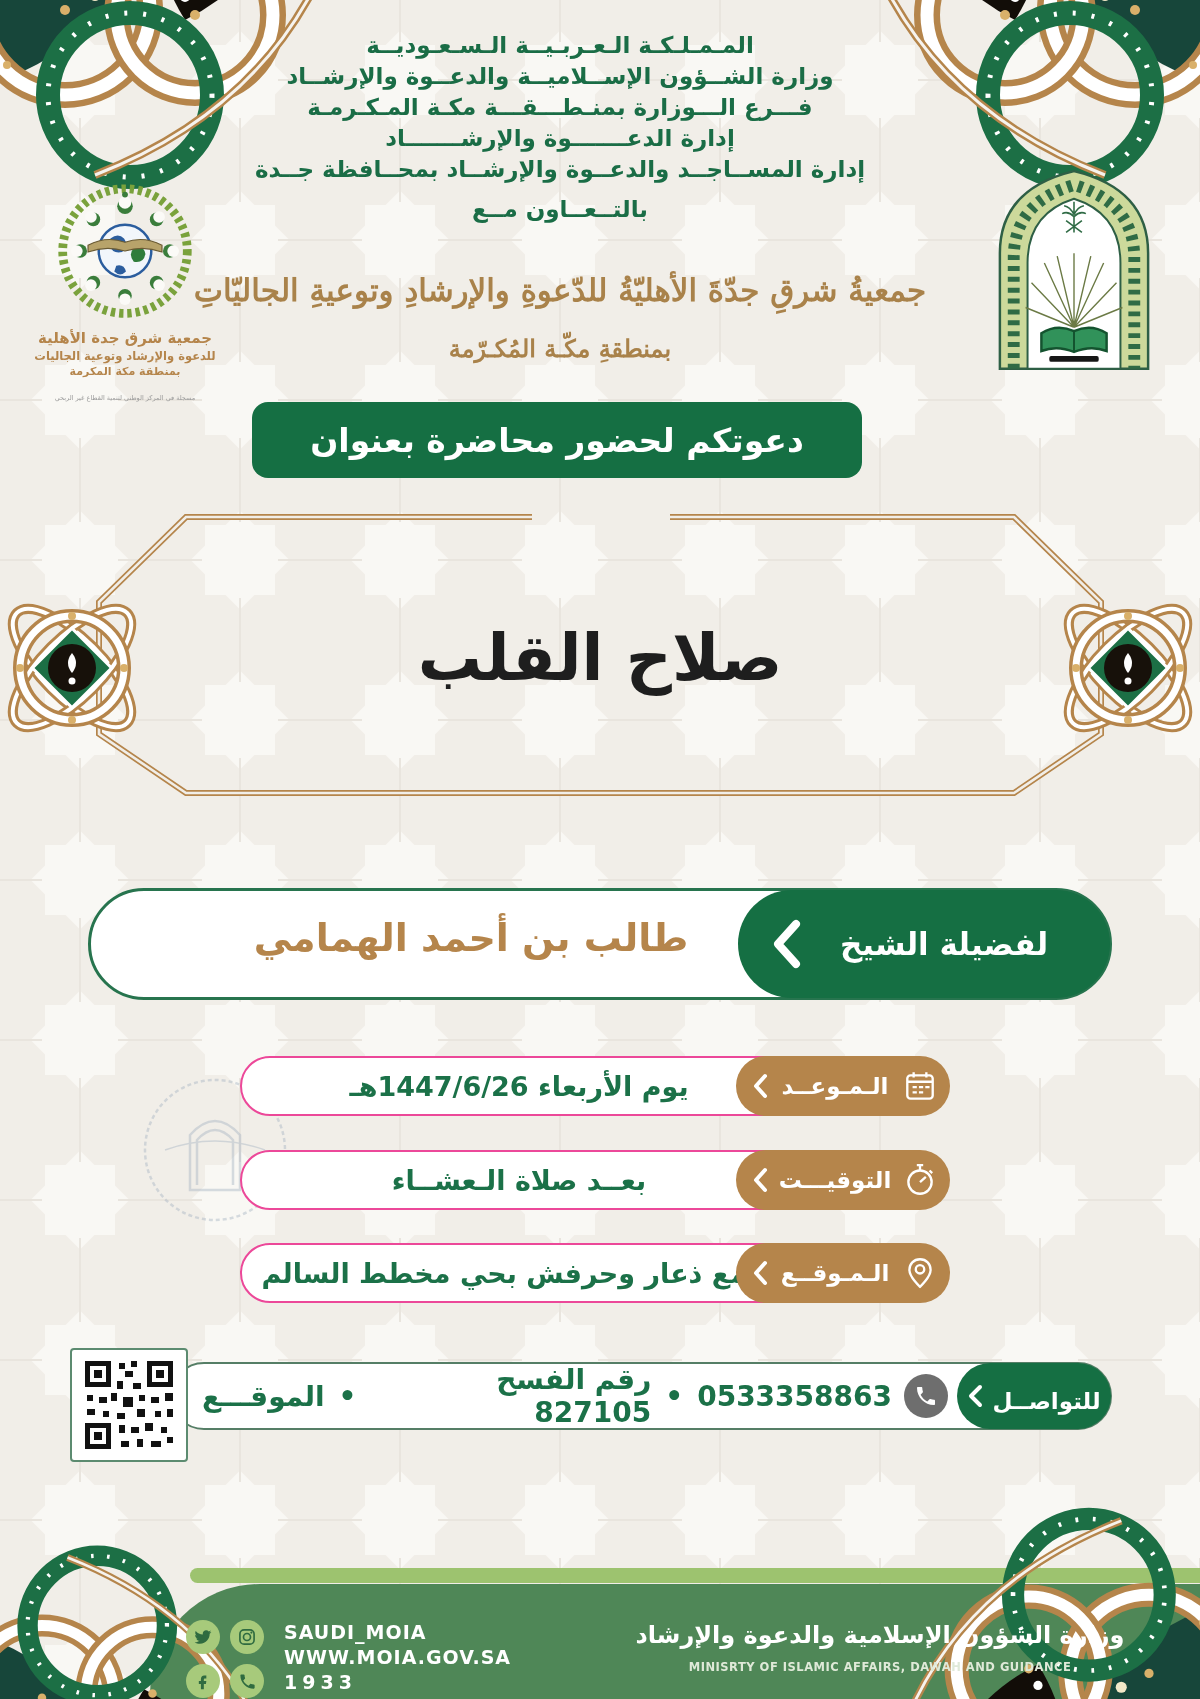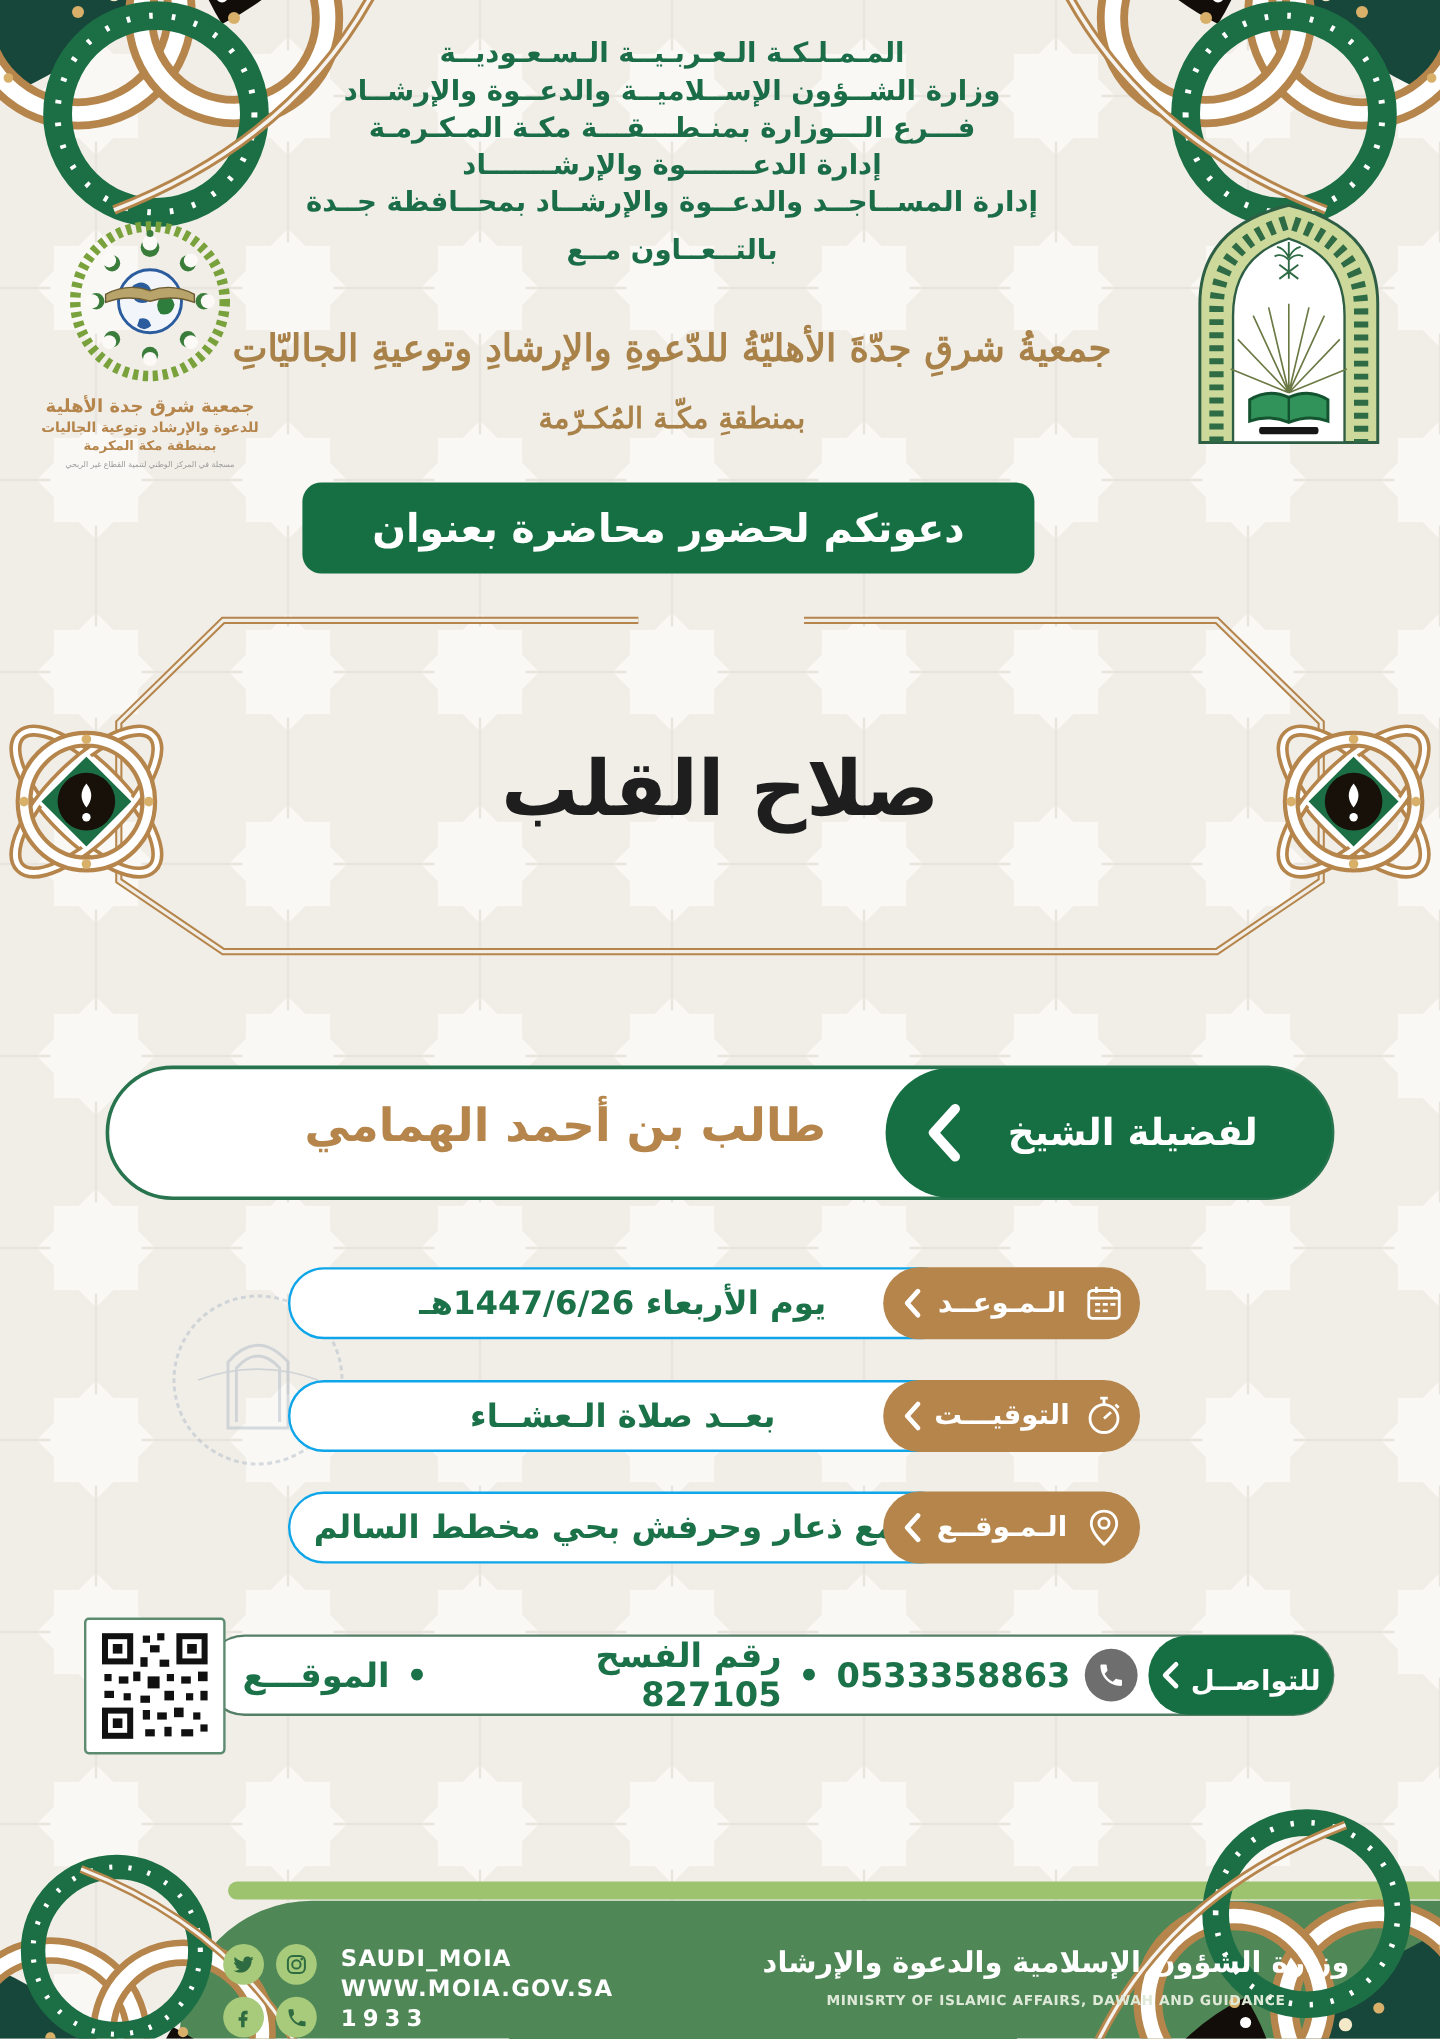--- a/index.html
+++ b/index.html
@@ -13,36 +13,36 @@
   .coop{margin-top:9px;font-size:22px;}
   .callig1{left:150px;top:272px;width:820px;text-align:center;color:#a9824a;
            font-family:"DejaVu Serif",serif;font-weight:bold;font-size:31px;}
   .callig2{left:150px;top:334px;width:820px;text-align:center;color:#a9824a;
            font-family:"DejaVu Serif",serif;font-weight:bold;font-size:24px;}
   
   .assoc-text{left:18px;top:328px;width:214px;text-align:center;color:#b5854b;font-weight:bold;}
   .assoc-text .a1{font-size:15px;line-height:20px;}
   .assoc-text .a2{font-size:11.5px;line-height:16px;}
   .assoc-text .a3{font-size:11px;line-height:15px;}
-  .assoc-text .a4{font-size:6.5px;line-height:10px;color:#9a9a9a;font-weight:normal;margin-top:3px;}
+  .assoc-text .a4{font-size:6.5px;line-height:10px;color:#9a9a9a;font-weight:normal;margin-top:14px;}
   
   .banner{left:252px;top:402px;width:610px;height:76px;background:#156f43;border-radius:16px;
           display:flex;align-items:center;justify-content:center;color:#fff;font-weight:bold;font-size:33px;}
   
   .title{left:0;top:612px;width:1200px;text-align:center;color:#1e1e1e;font-weight:bold;font-size:64px;line-height:92px;}
   
   .speaker{left:88px;top:888px;width:1024px;height:112px;background:#fff;border:3px solid #27744e;
            border-radius:60px;box-sizing:border-box;}
   .speaker-green{position:absolute;right:-1px;top:-1px;bottom:-1px;width:372px;background:#156f43;
            border-radius:58px;display:flex;align-items:center;}
   .speaker-green .lbl{flex:1;text-align:center;color:#fff;font-weight:bold;font-size:31px;padding-right:26px;}
   .speaker-name{position:absolute;left:55px;top:0;width:650px;height:93px;display:flex;align-items:center;
            justify-content:center;color:#b5854b;font-weight:bold;font-size:38px;}
   
-  .row-value{width:558px;height:60px;background:#fff;border:2px solid #0ea5e9;border-radius:32px;
+  .row-value{width:558px;height:60px;background:#fff;border:2px solid #ec4899;border-radius:32px;
            box-sizing:border-box;display:flex;align-items:center;justify-content:center;
            color:#1b7148;font-weight:bold;font-size:27px;}
   .row-label{width:214px;height:60px;background:#b5854b;border-radius:32px;box-sizing:border-box;
            display:flex;align-items:center;justify-content:space-between;padding:0 12px 0 16px;}
   .row-label .lbl{color:#fff;font-weight:bold;font-size:23px;white-space:nowrap;}
   
   .contact{left:170px;top:1362px;width:942px;height:68px;background:#fff;border:2px solid #557e66;
            border-radius:36px;box-sizing:border-box;}
   .contact-green{position:absolute;right:-1px;top:-1px;bottom:-1px;width:154px;background:#156f43;
            border-radius:34px;display:flex;align-items:center;justify-content:center;gap:9px;}

